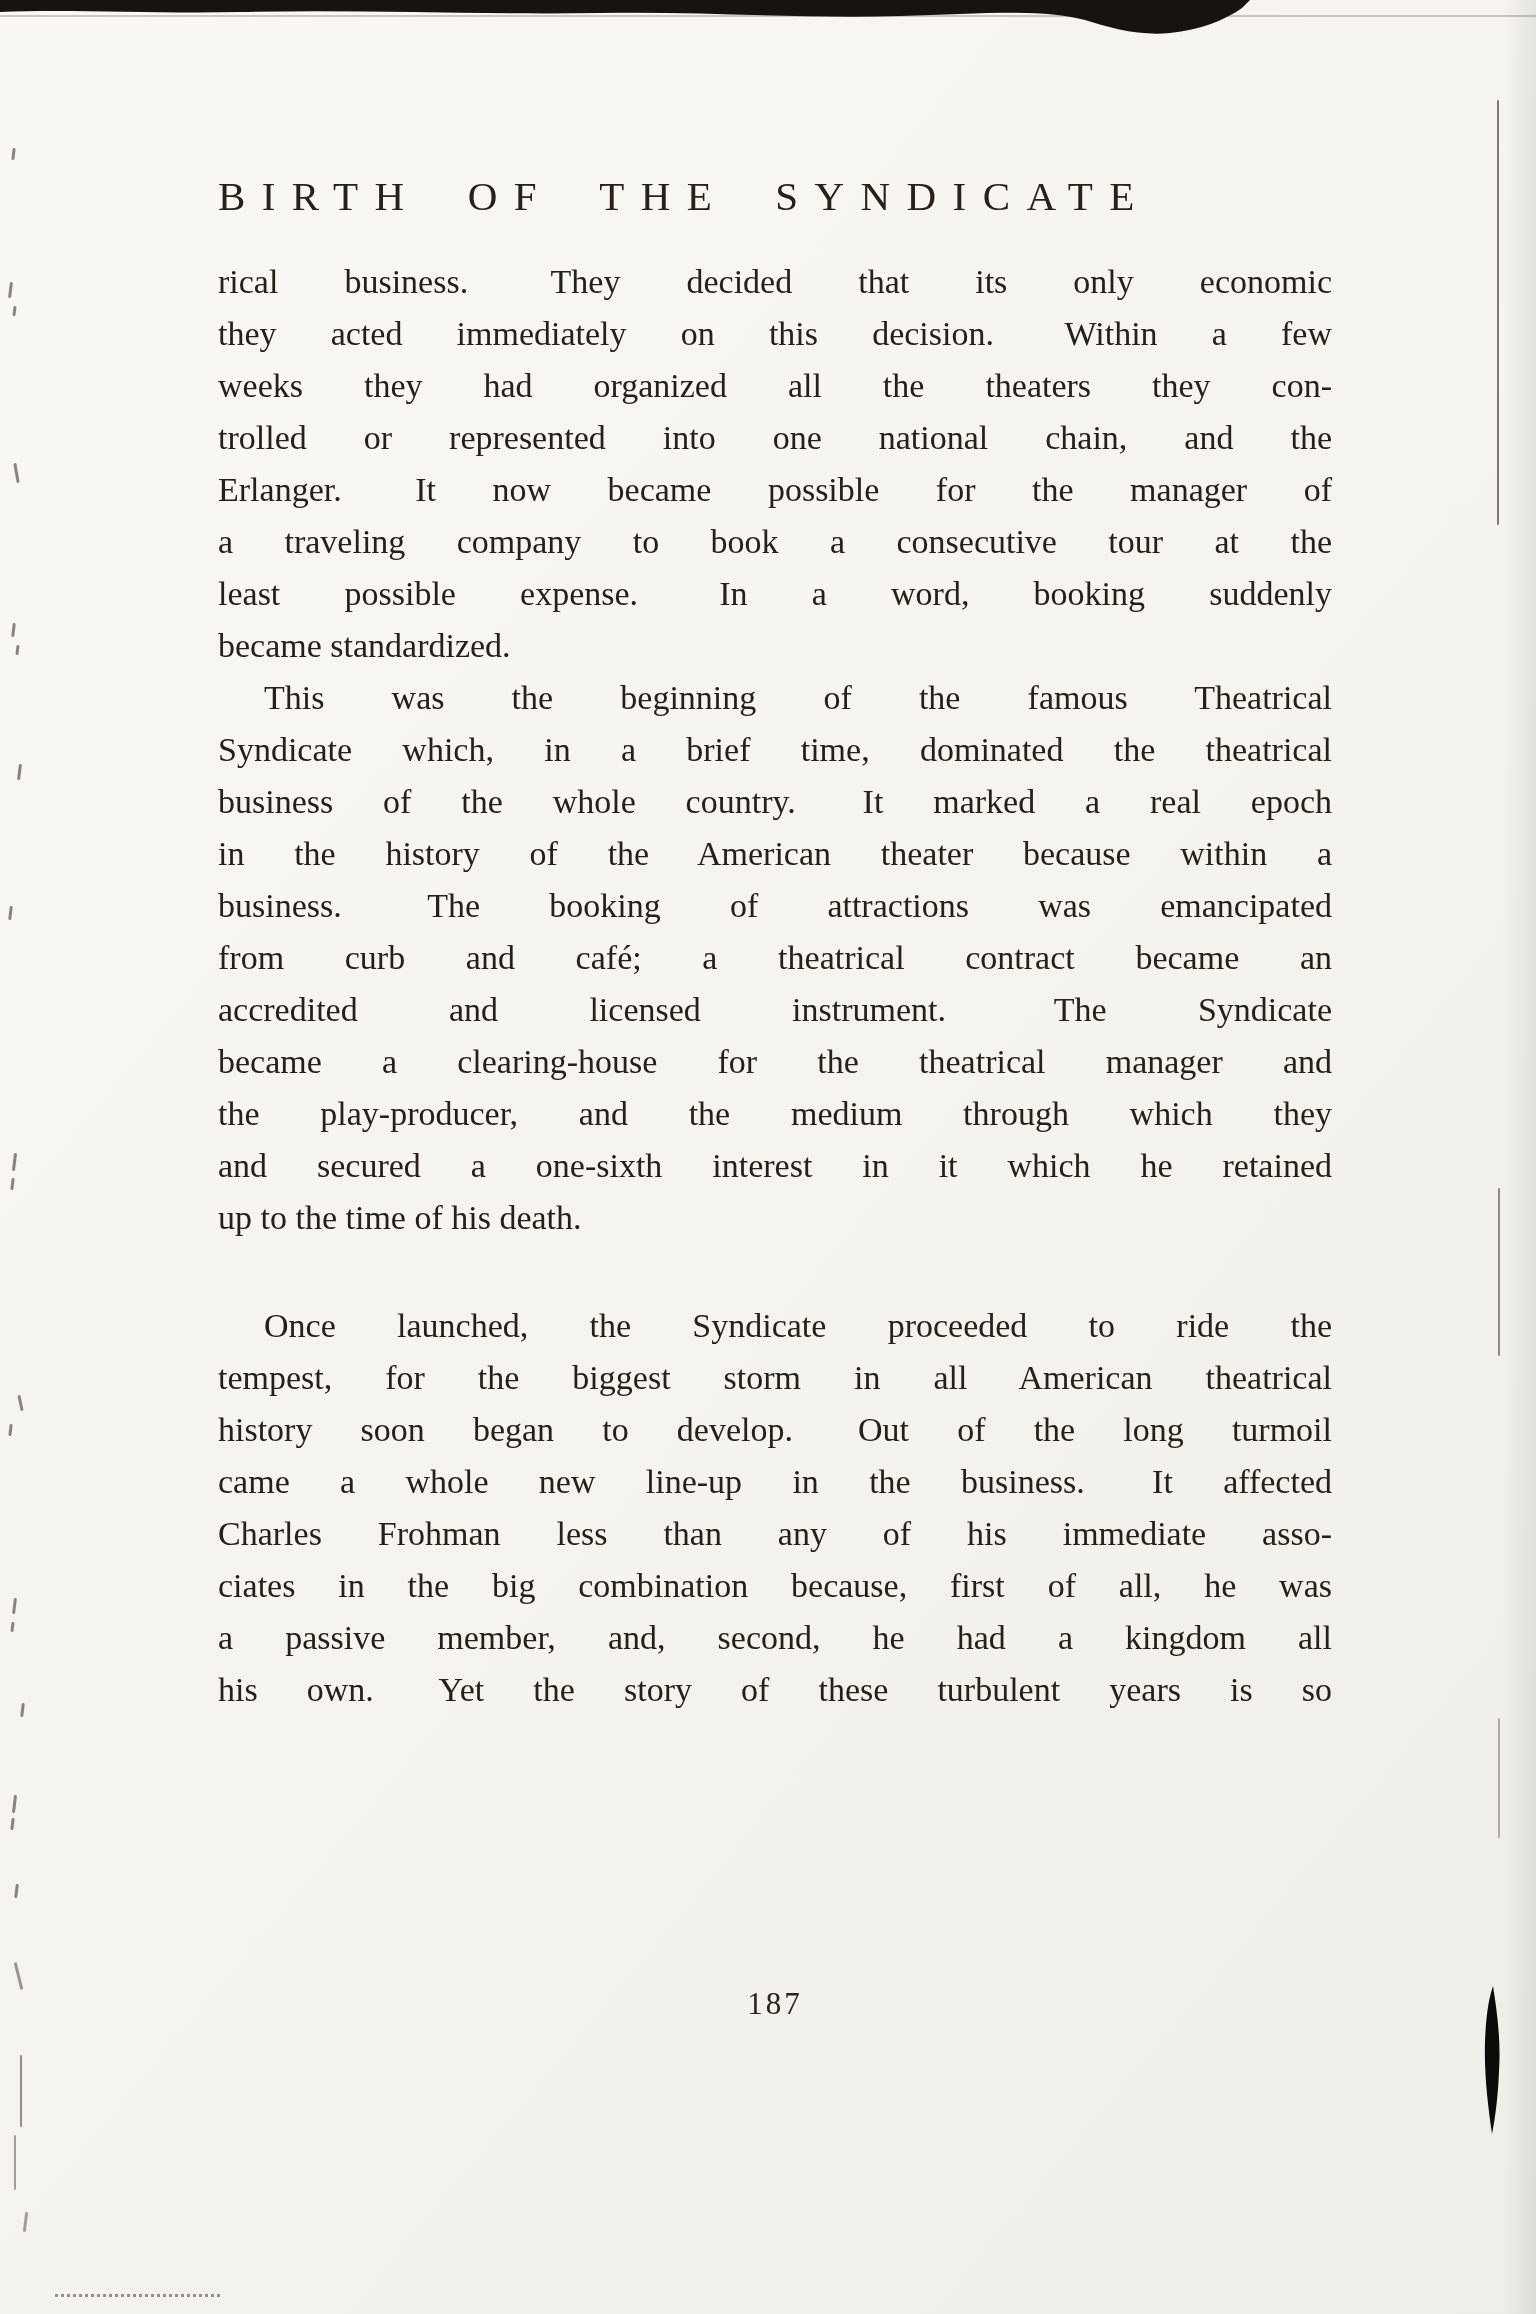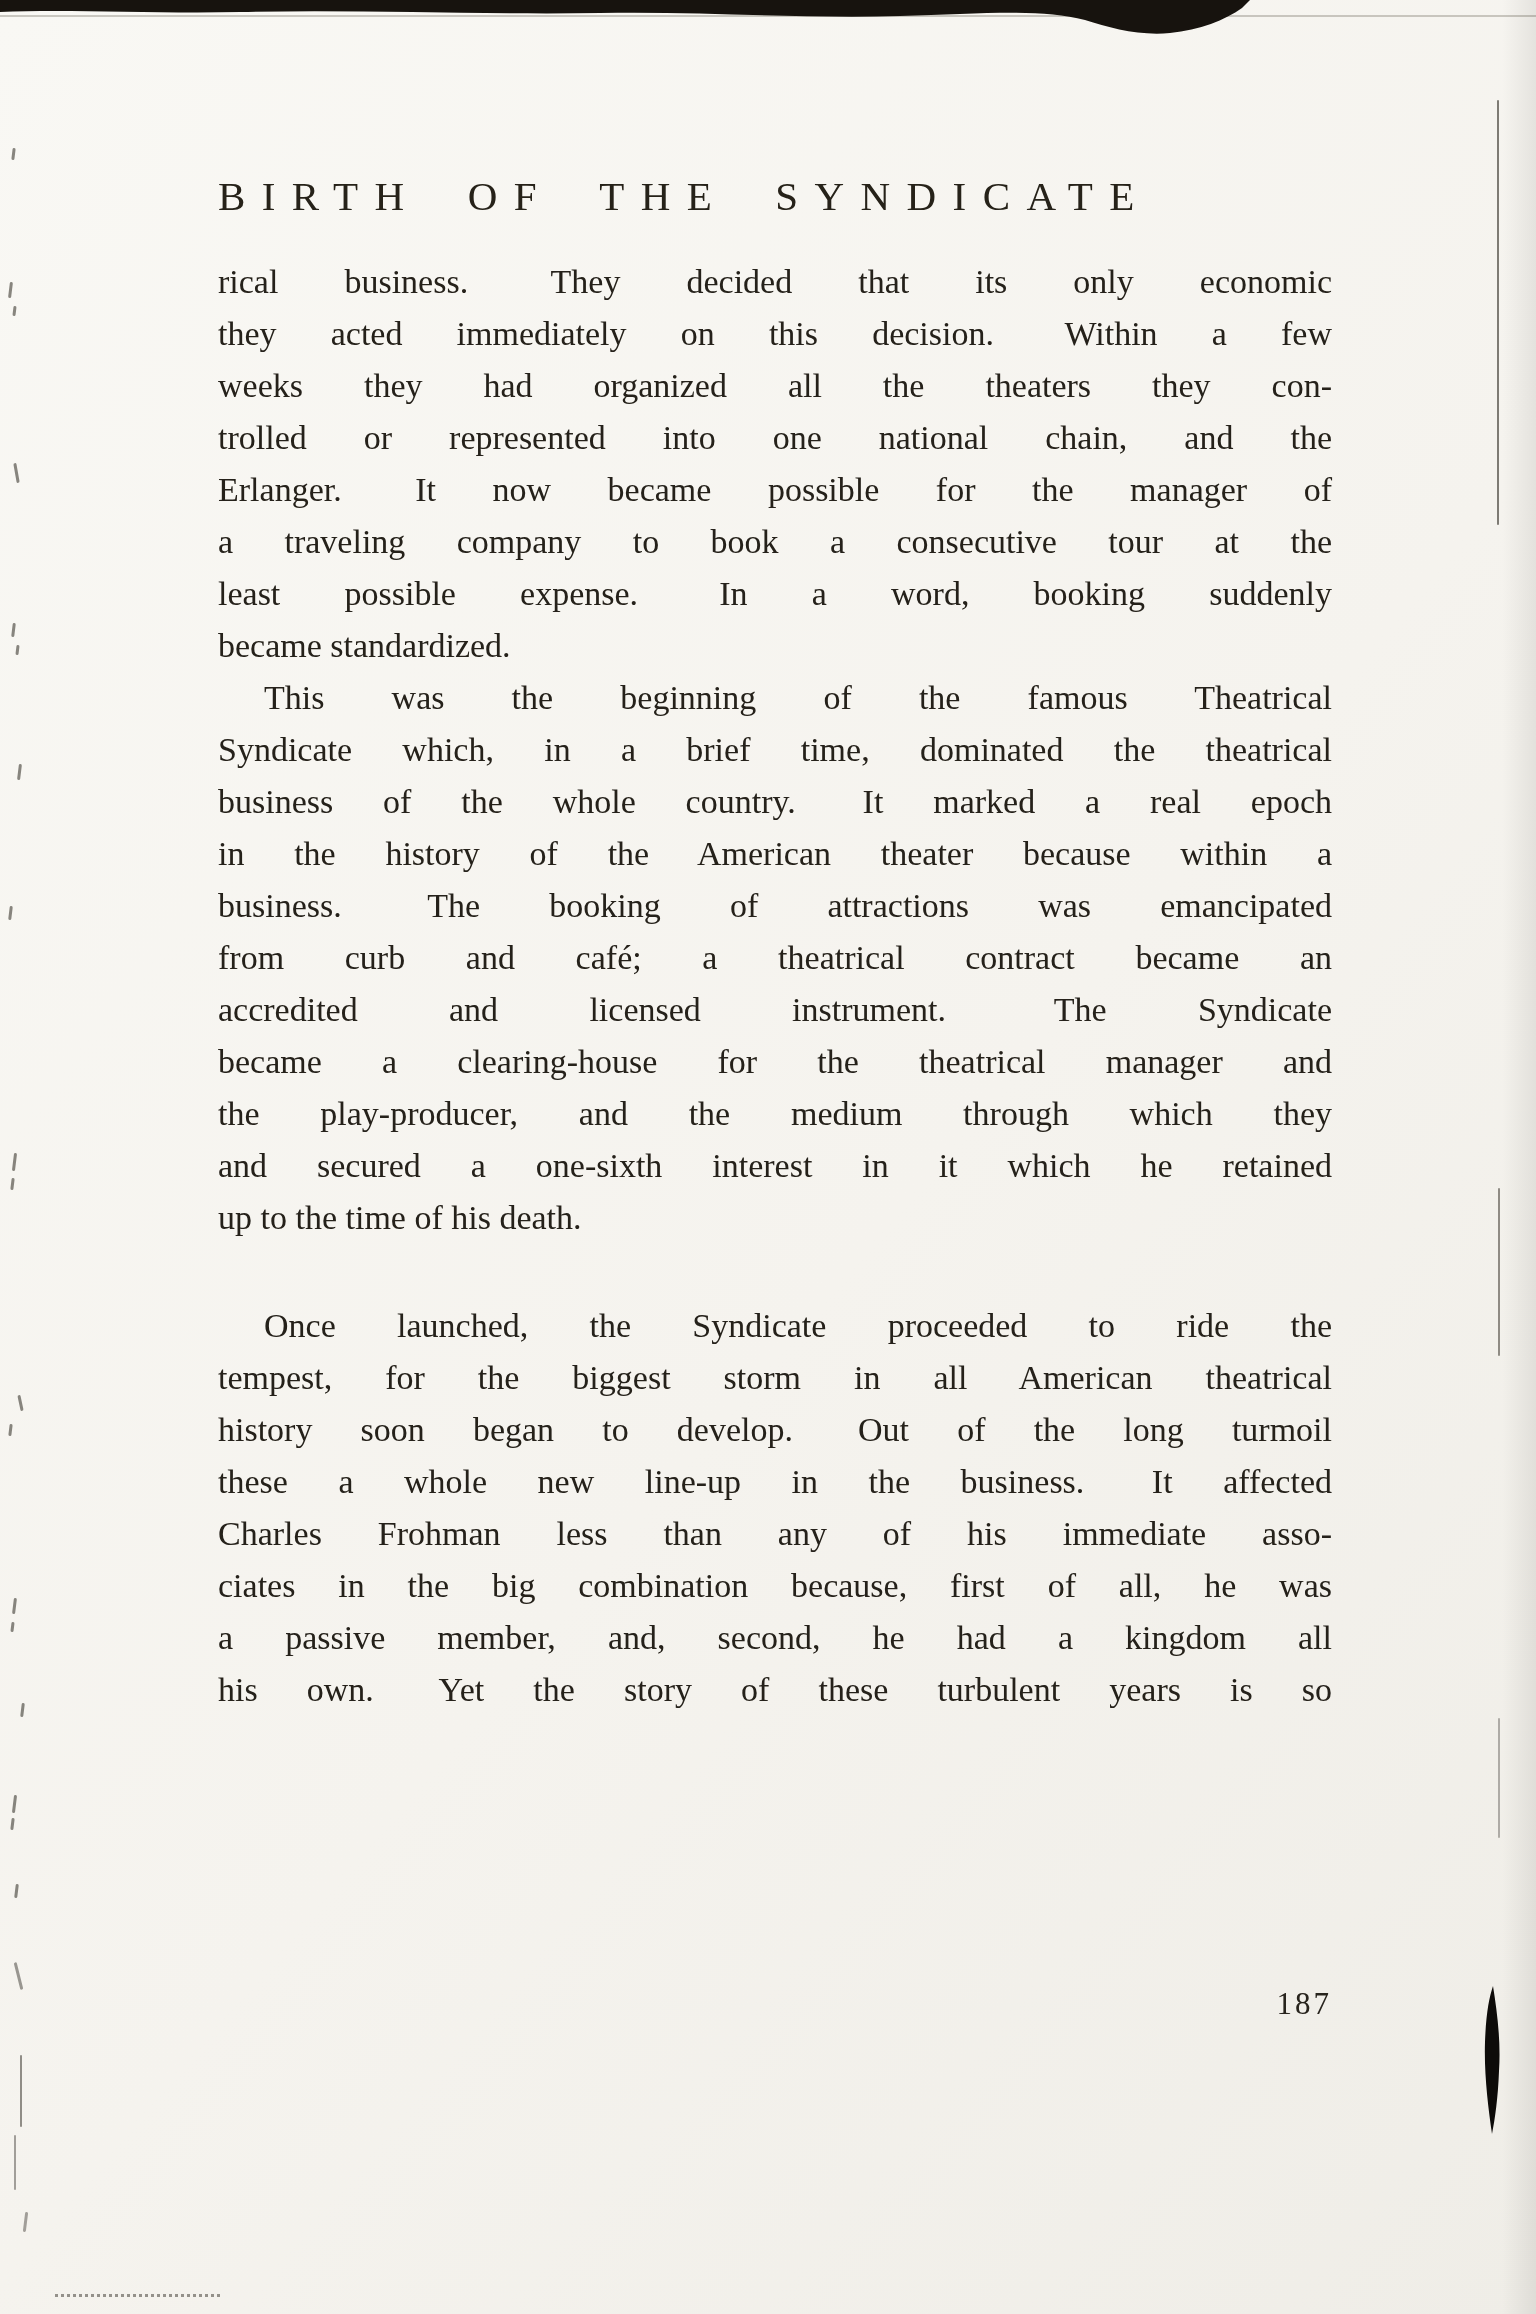--- a/index.html
+++ b/index.html
@@ -33,21 +33,21 @@
     color: #25211a;
   }
   .paragraph { margin: 0; }
   .paragraph.space-before { margin-top: 56px; }
   .line { text-align: justify; text-align-last: justify; }
   .line.no-stretch { text-align-last: left; }
   .line.indent { text-indent: 46px; }
   .page-number {
     position: absolute;
     left: 218px; width: 1114px; top: 1986px;
-    text-align: right;
+    text-align: center;
     font-size: 31px;
     letter-spacing: 3px;
     color: #28241d;
   }
   
   .artifact { position: absolute; pointer-events: none; }
   .top-edge { top: 0; left: 0; }
   .vline { width: 2px; background: #4c4740; border-radius: 1px; }
   .vline.v1 { left: 1497px; top: 100px; height: 425px; opacity: .70; }
   .vline.v2 { left: 1498px; top: 1188px; height: 168px; opacity: .60; }
@@ -95,21 +95,21 @@
         <div class="line">accredited and licensed instrument.  The Syndicate</div>
         <div class="line">became a clearing-house for the theatrical manager and</div>
         <div class="line">the play-producer, and the medium through which they</div>
         <div class="line">and secured a one-sixth interest in it which he retained</div>
         <div class="line no-stretch">up to the time of his death.</div>
       </div>
       <div class="paragraph space-before">
         <div class="line indent">Once launched, the Syndicate proceeded to ride the</div>
         <div class="line">tempest, for the biggest storm in all American theatrical</div>
         <div class="line">history soon began to develop.  Out of the long turmoil</div>
-        <div class="line">these a whole new line-up in the business.  It affected</div>
+        <div class="line">came a whole new line-up in the business.  It affected</div>
         <div class="line">Charles Frohman less than any of his immediate asso-</div>
         <div class="line">ciates in the big combination because, first of all, he was</div>
         <div class="line">a passive member, and, second, he had a kingdom all</div>
         <div class="line">his own.  Yet the story of these turbulent years is so</div>
       </div>
     </div>
 
   <div class="page-number">187</div>
 
   <svg class="artifact top-edge" width="1536" height="46" viewBox="0 0 1536 46">

